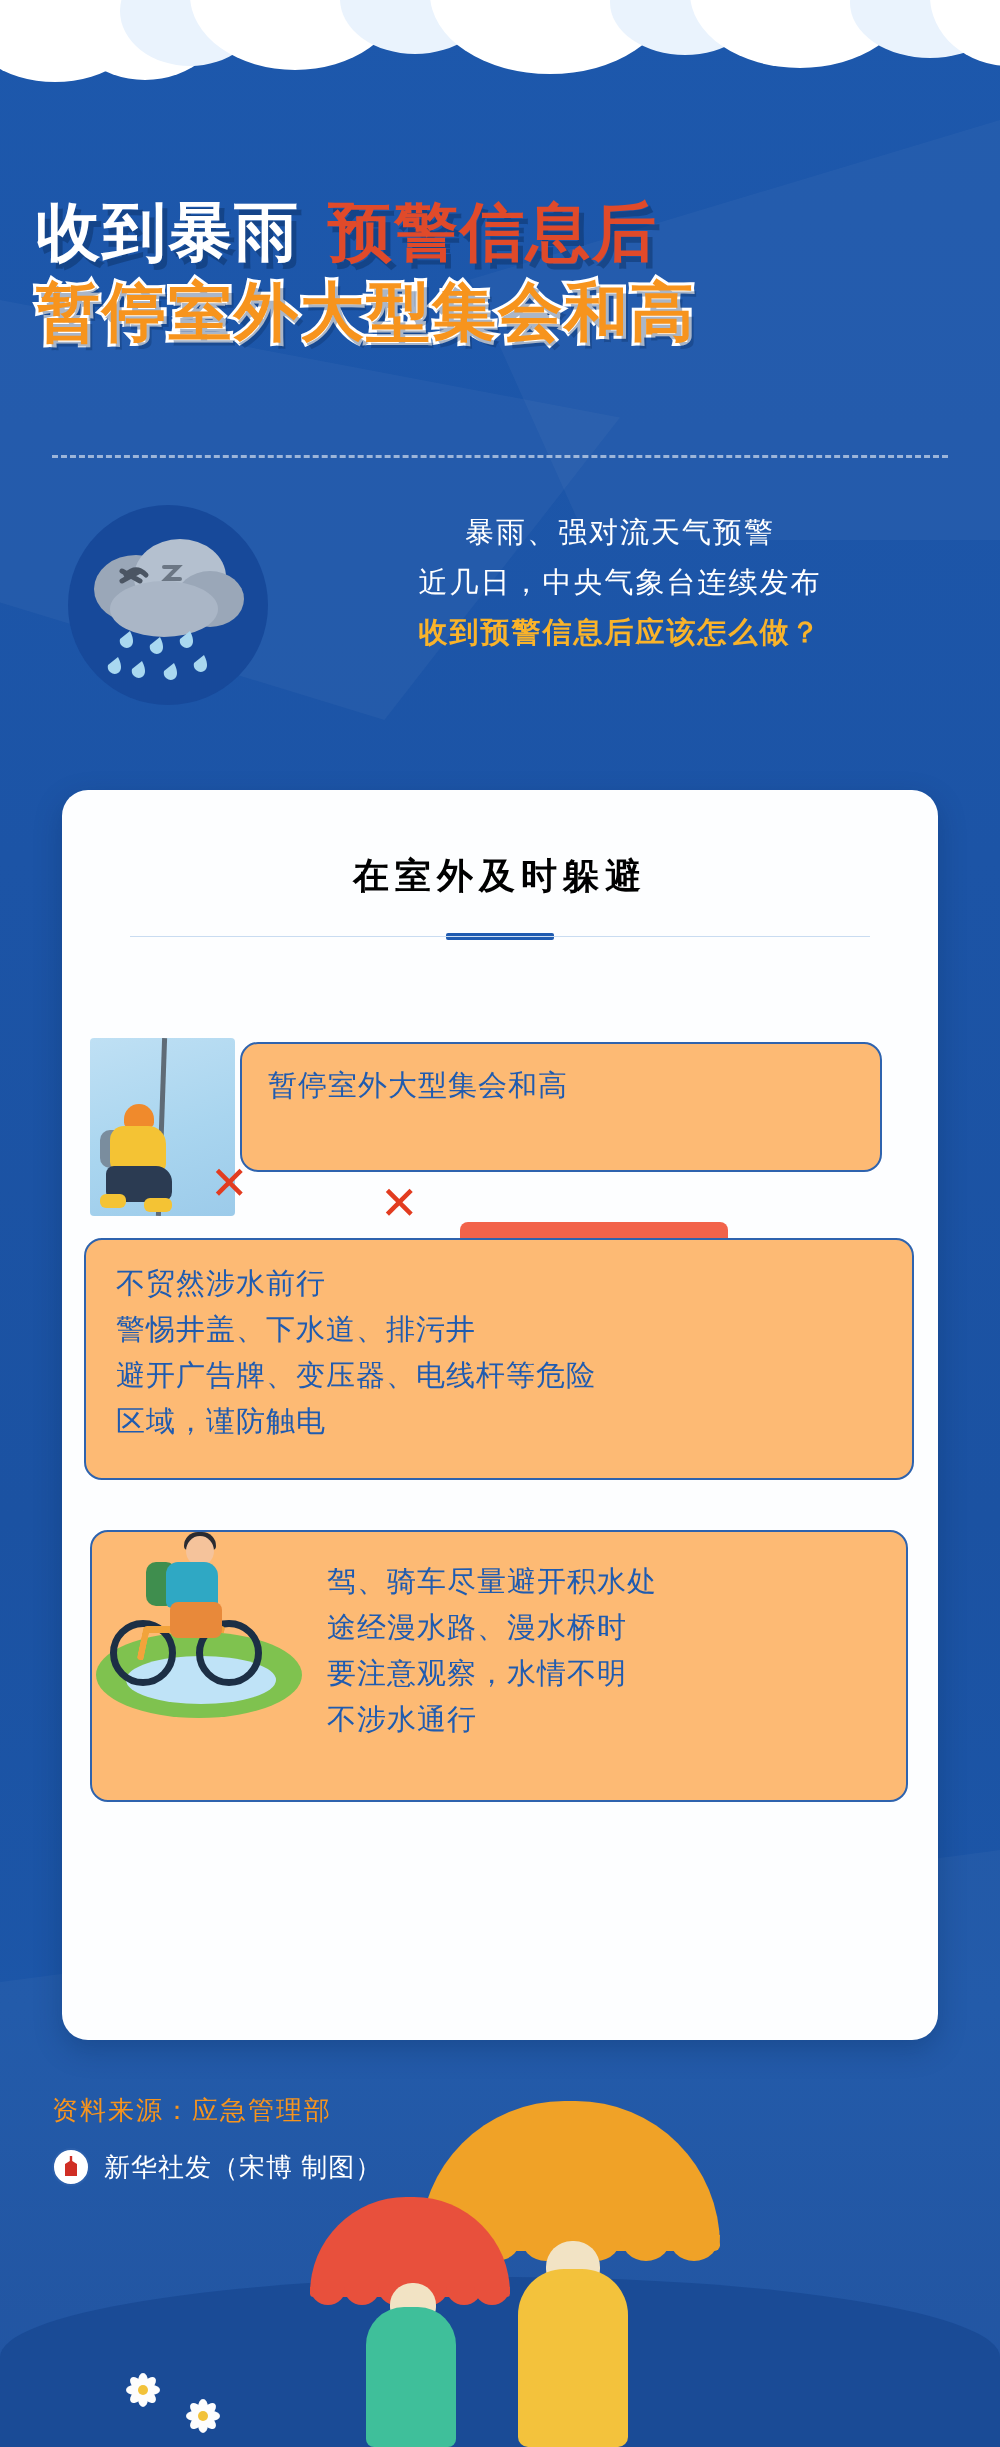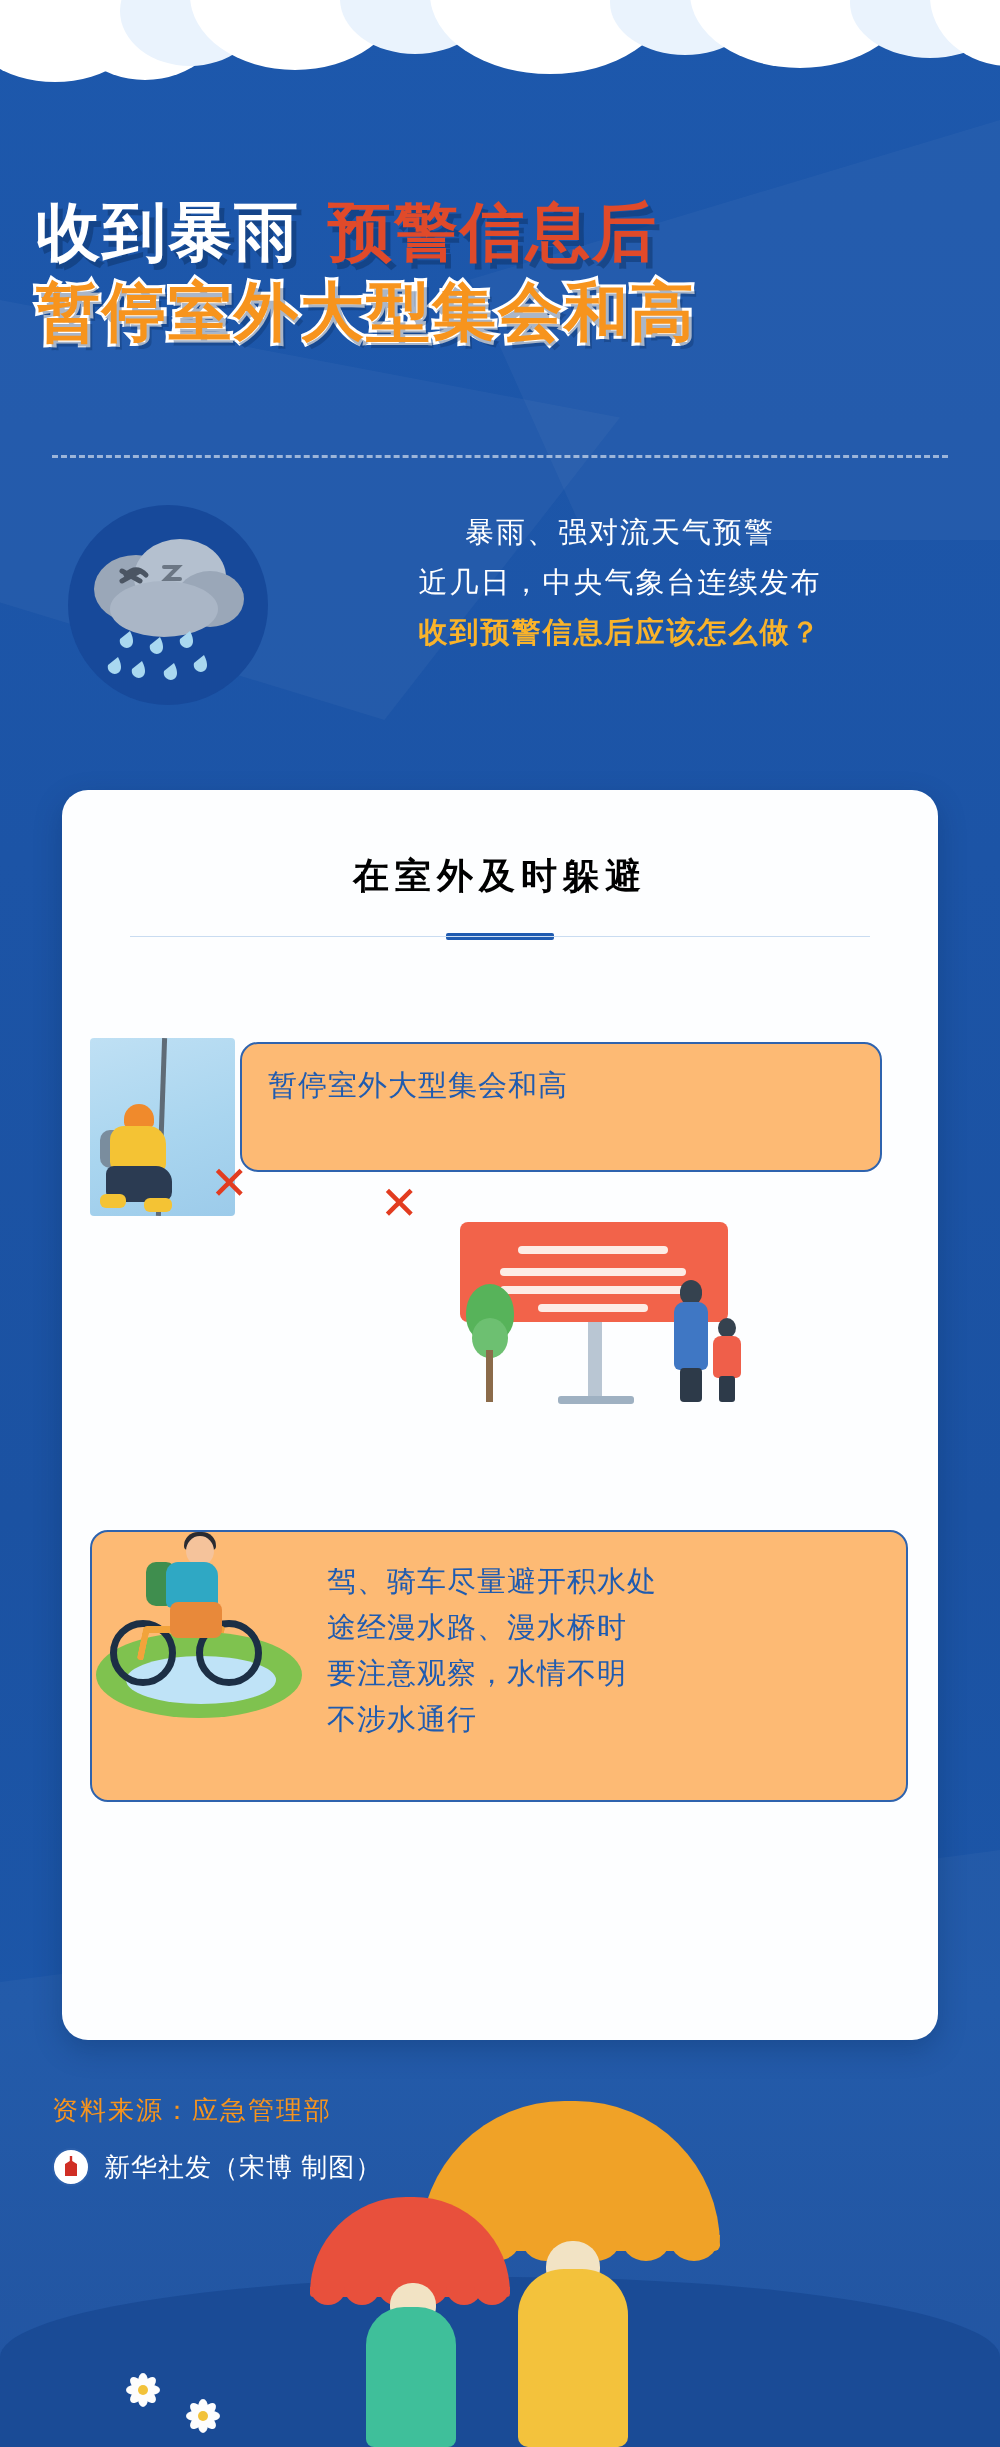--- a/index.html
+++ b/index.html
@@ -387,20 +387,26 @@
         <div class="dress"></div>
         <div class="legs"></div>
       </div>
       <div class="bb-child">
         <div class="head"></div>
         <div class="dress"></div>
         <div class="legs"></div>
       </div>
     </div>
 
+    <div class="tipbox tip2">
+      <div class="tip-text">不贸然涉水前行</div>
+      <div class="tip-text">警惕井盖、下水道、排污井</div>
+      <div class="tip-text">避开广告牌、变压器、电线杆等危险</div>
+      <div class="tip-text">区域，谨防触电</div>
+    </div>
 
     <div class="tipbox tip3">
       <div class="tip-text">驾、骑车尽量避开积水处</div>
       <div class="tip-text">途经漫水路、漫水桥时</div>
       <div class="tip-text">要注意观察，水情不明</div>
       <div class="tip-text">不涉水通行</div>
     </div>
 
     <div class="illus bike-scene">
       <div class="bike-ground"></div>

